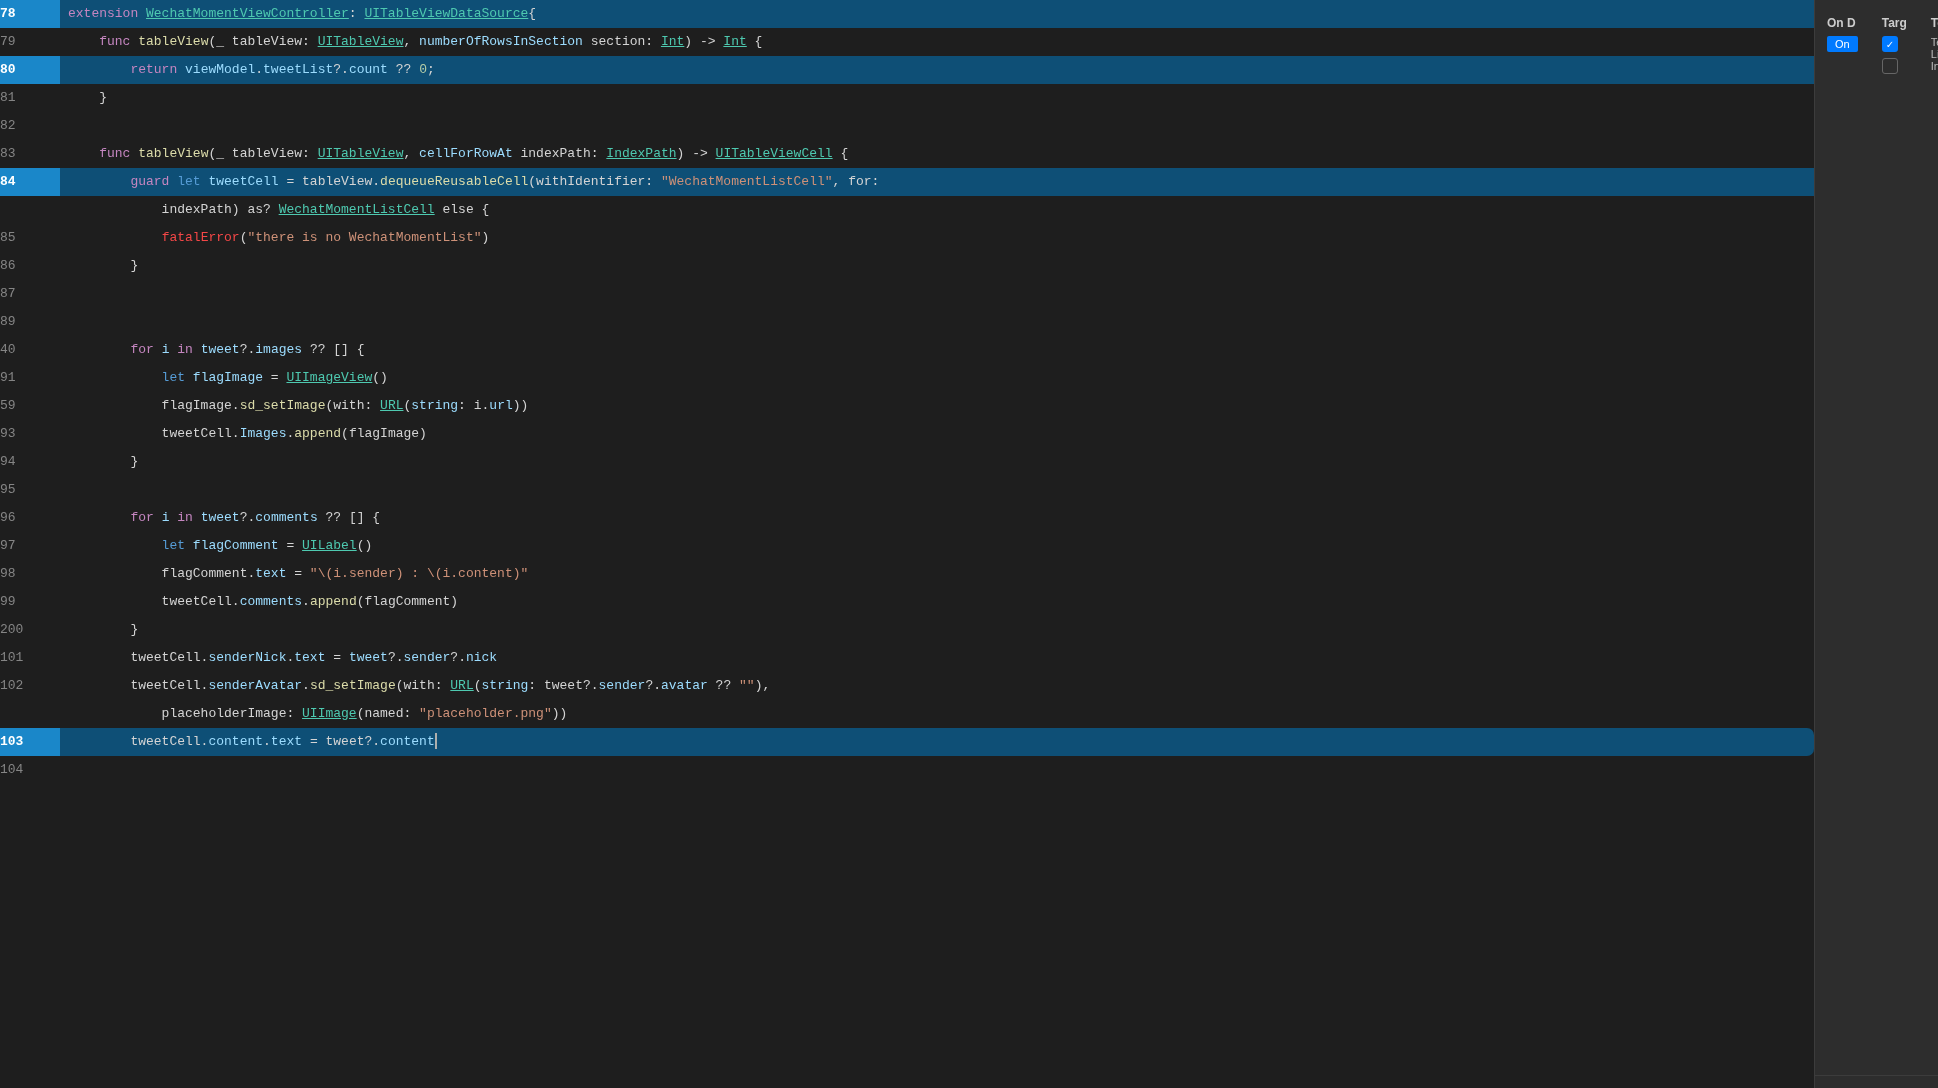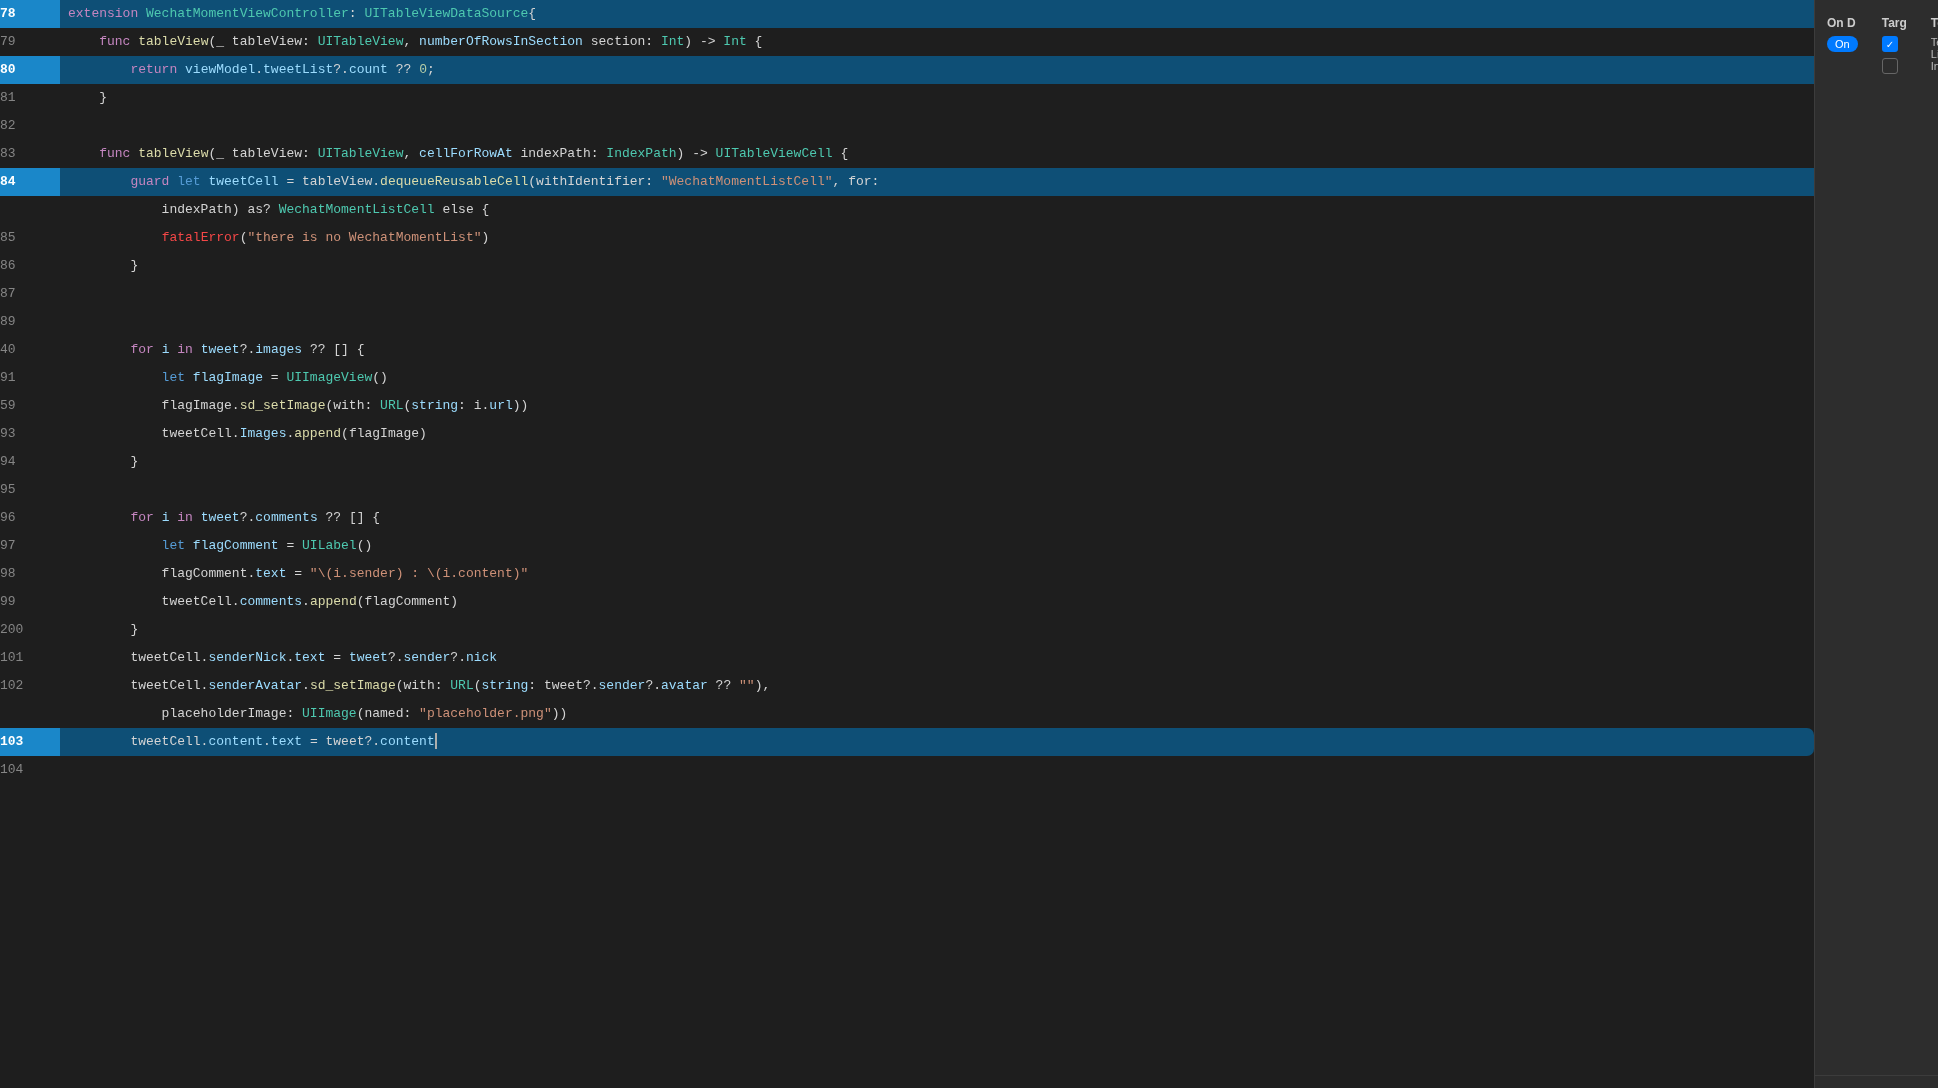--- a/index.html
+++ b/index.html
@@ -57,21 +57,21 @@
       flex: 1;
       padding: 4px 8px;
       white-space: pre;
       line-height: 20px;
       color: #d4d4d4;
     }
     
     .kw { color: #c586c0; } 
     .kw-blue { color: #569cd6; } 
     .fn { color: #dcdcaa; } 
-    .type { color: #4ec9b0; } 
+    .type { color: #4ec9b0; text-decoration: underline; } 
     .str { color: #ce9178; } 
     .num { color: #b5cea8; } 
     .var { color: #9cdcfe; } 
     .param { color: #9cdcfe; } 
     .prop { color: #9cdcfe; text-align: center; } 
     .comment-red { color: #f44747; } 
     .plain { color: #d4d4d4; }
     .method { color: #dcdcaa; }
     .cursor {
       display: inline-block;
@@ -103,21 +103,21 @@
     .panel-label {
       color: #cccccc;
       font-family: -apple-system, BlinkMacSystemFont, 'Segoe UI', sans-serif;
       font-size: 12px;
       font-weight: 600;
       margin-bottom: 6px;
     }
     .toggle-on {
       background: #007aff;
       color: white;
-      border-radius: 8px;
+      border-radius: 2px;
       padding: 2px 8px;
       font-size: 11px;
       font-family: -apple-system, BlinkMacSystemFont, 'Segoe UI', sans-serif;
     }
     .checkbox-blue {
       width: 16px;
       height: 16px;
       background: #007aff;
       border-radius: 3px;
       display: flex;

